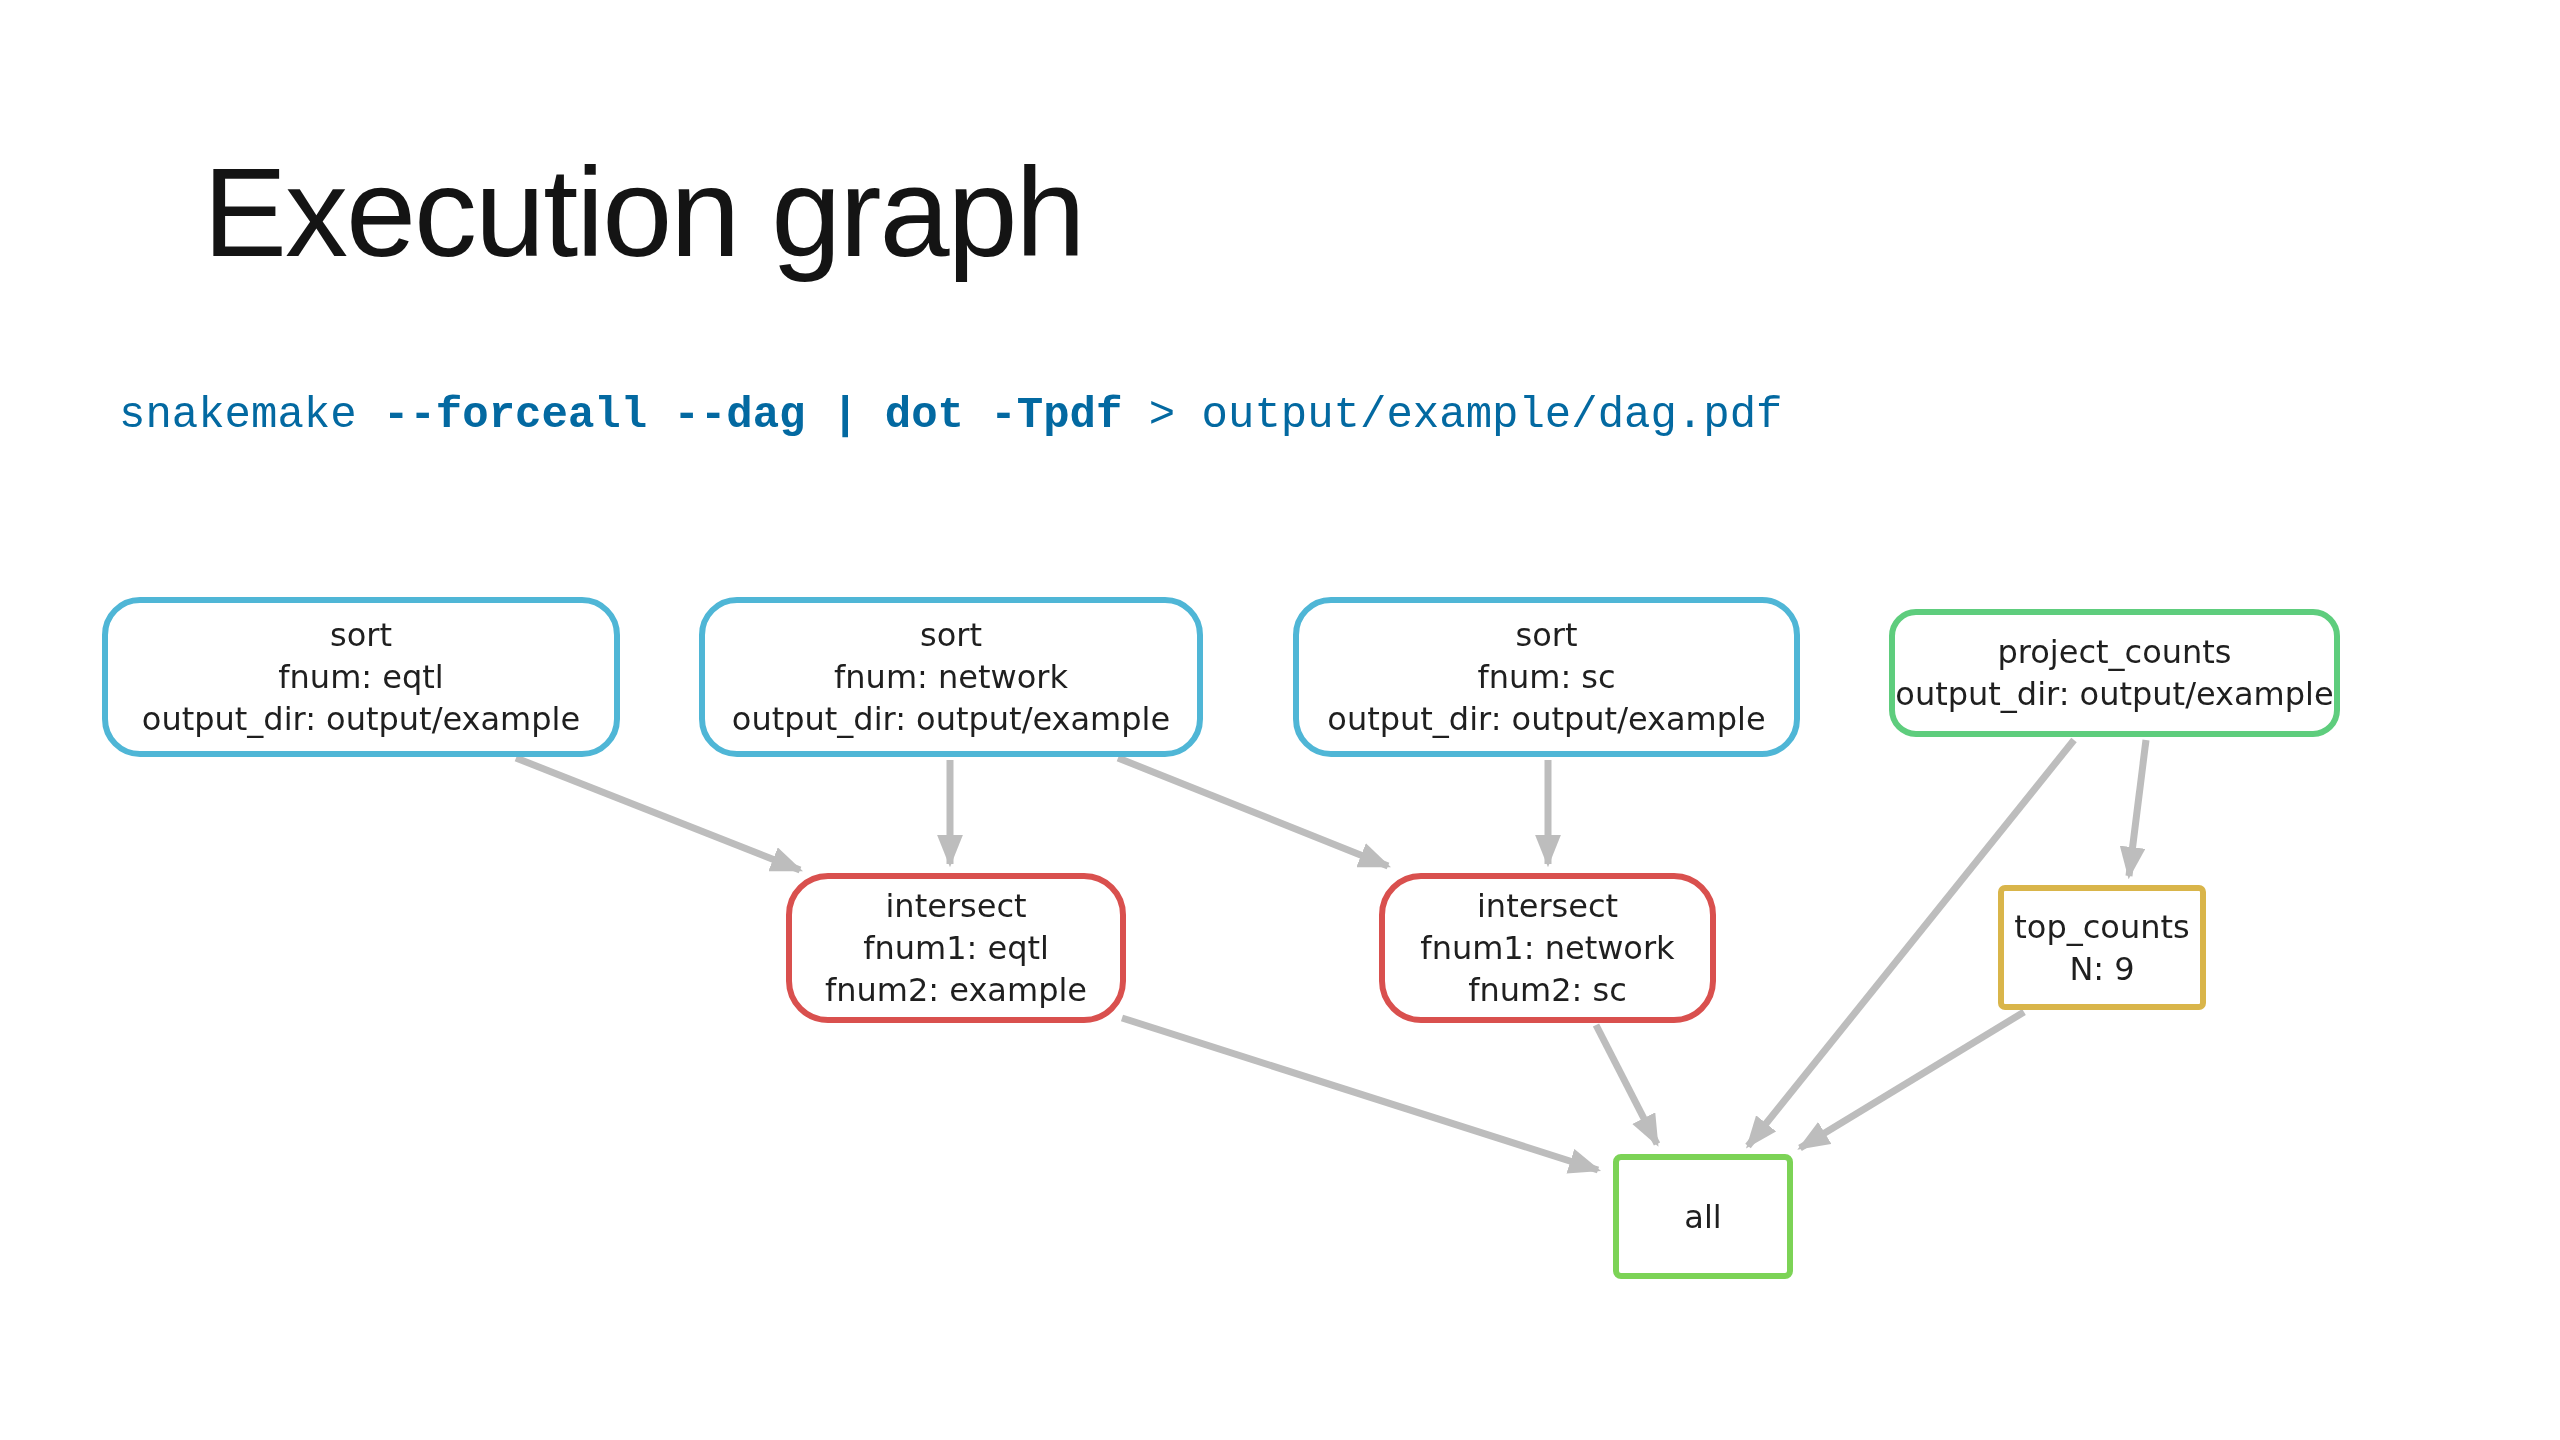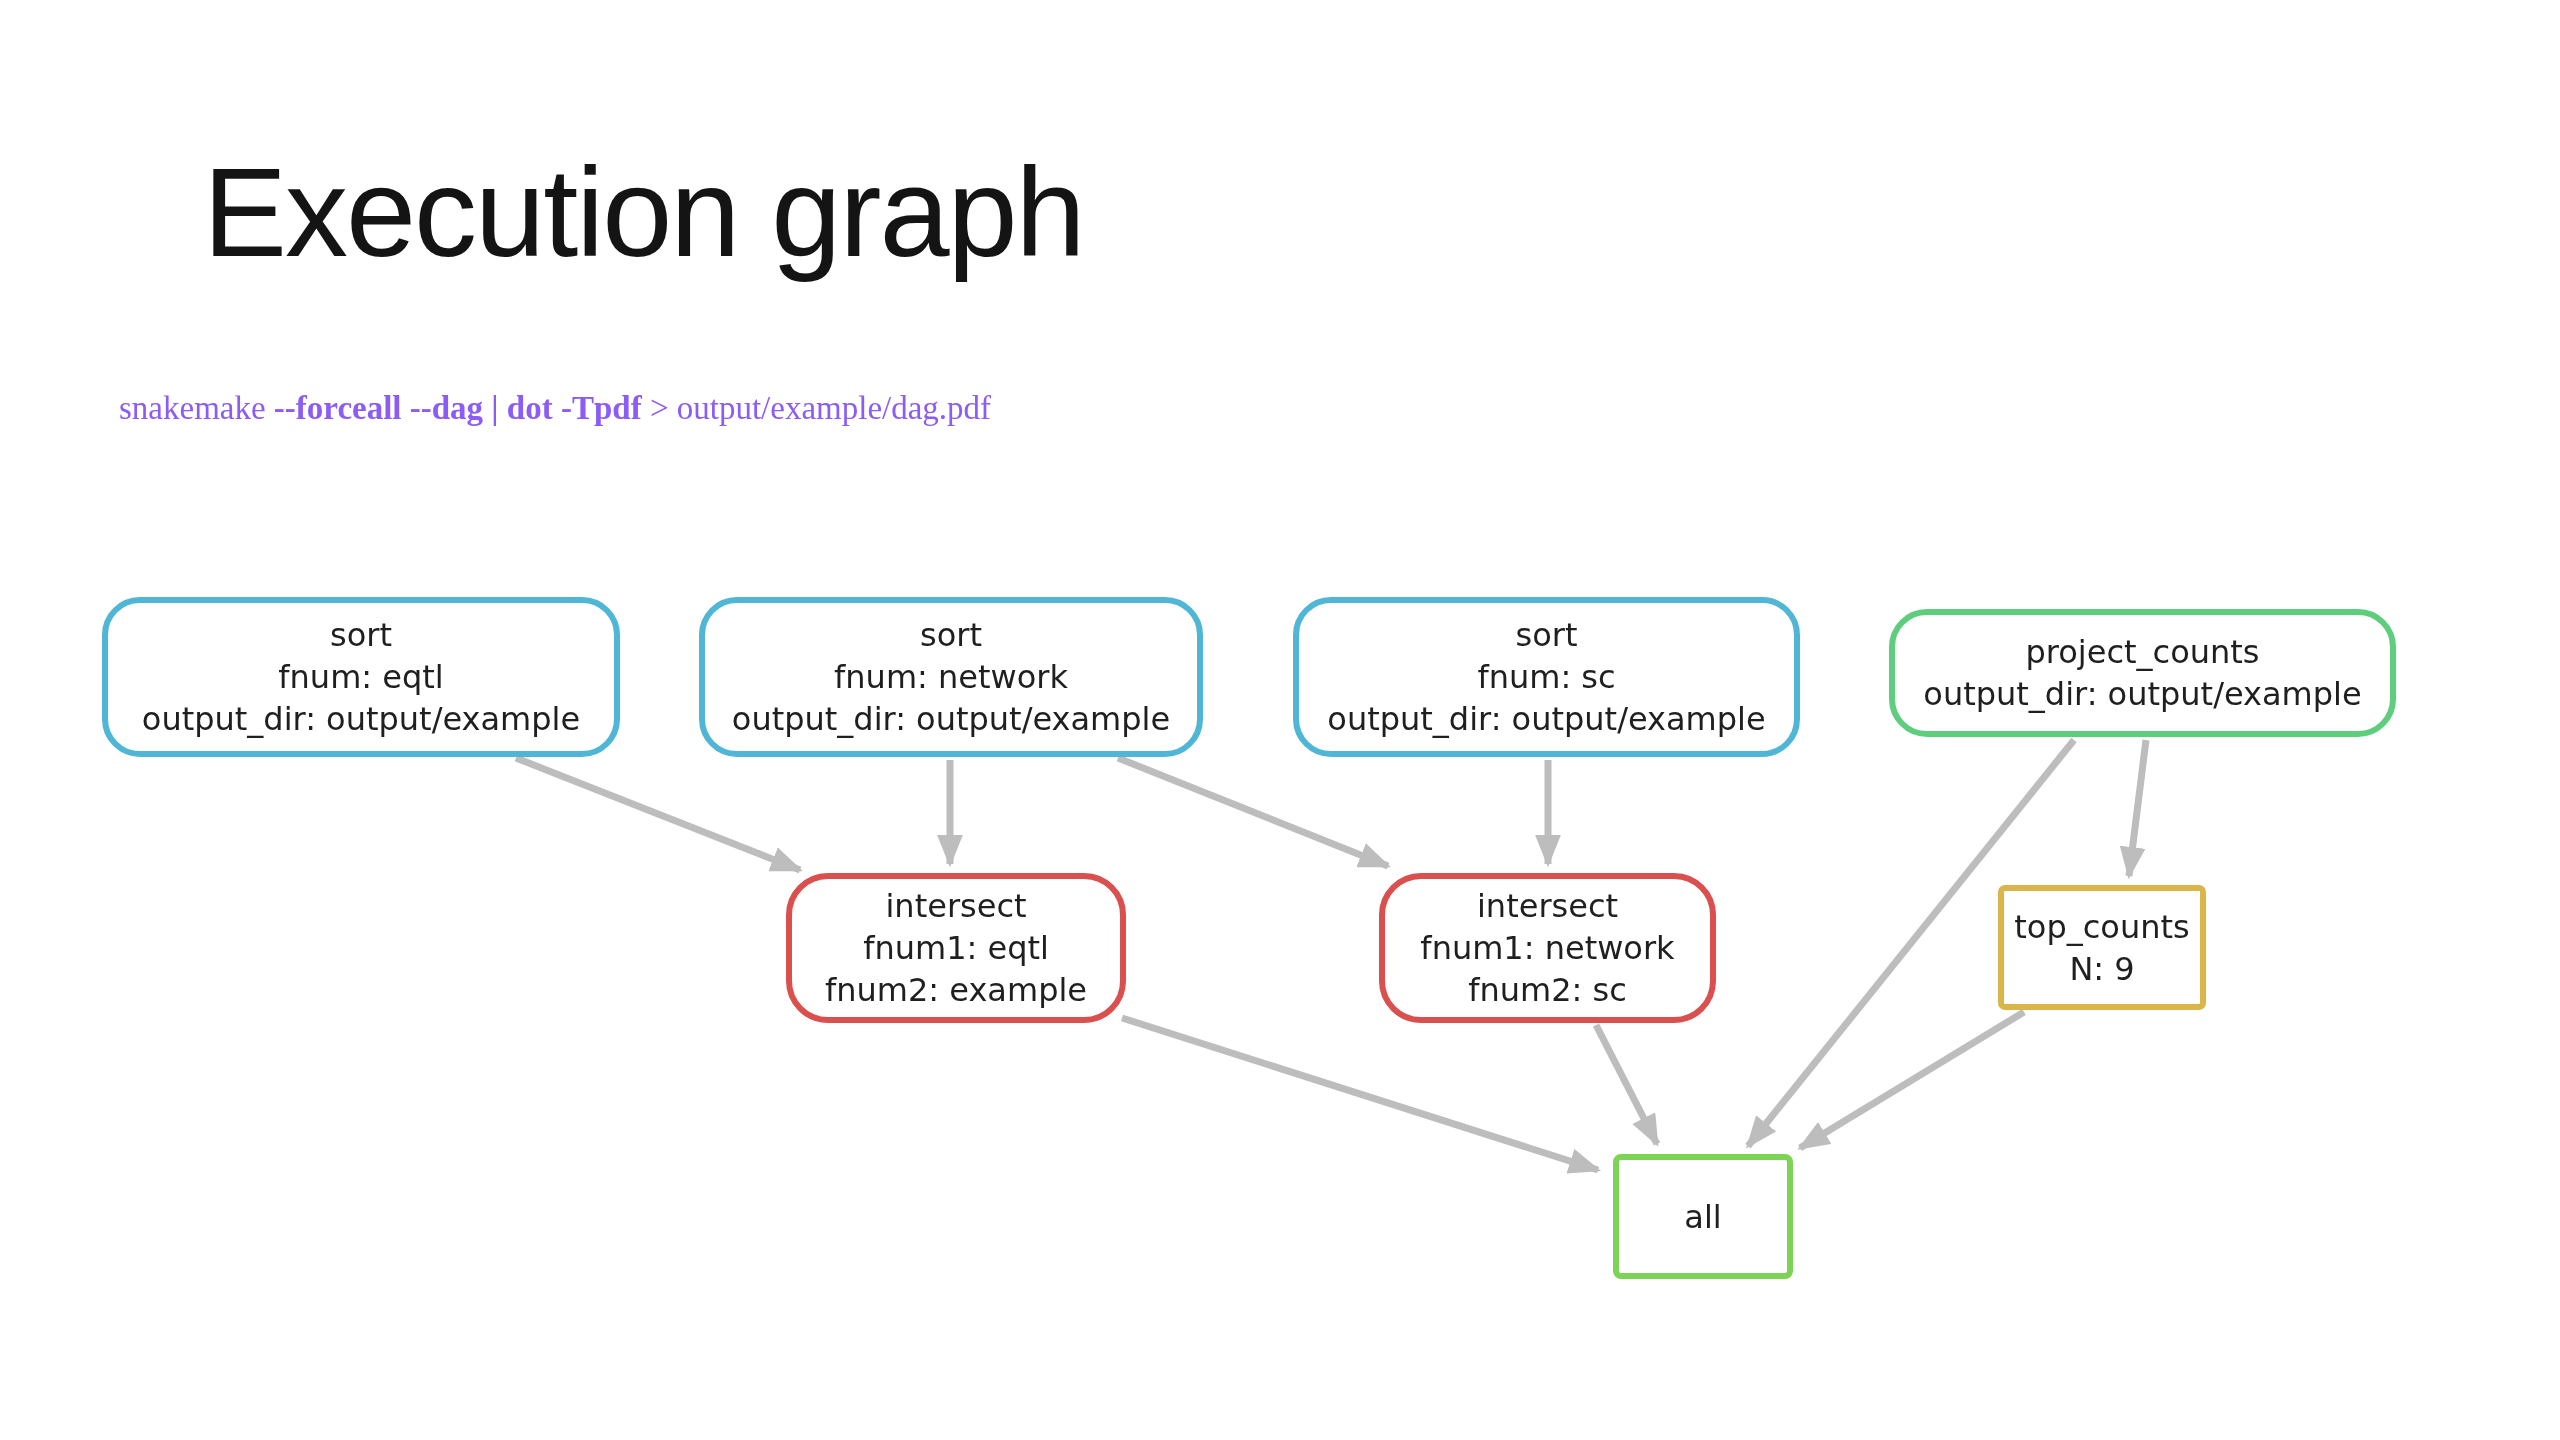--- a/index.html
+++ b/index.html
@@ -24,23 +24,23 @@
     font-weight: 300;
     letter-spacing: -2px;
     color: #141414;
     font-family: "Liberation Sans", "DejaVu Sans", sans-serif;
     white-space: nowrap;
   }
   .command-line {
     position: absolute;
     left: 119px;
     top: 390px;
-    font-family: Liberation Serif, serif;
-    font-size: 33px;
-    color: #8b5cf6;
+    font-family: Liberation Mono, monospace;
+    font-size: 44px;
+    color: #0369a1;
     white-space: pre;
   }
   .command-line .bold { font-weight: 700; }
 
   
   .dag-edges {
     position: absolute;
     left: 0; top: 0;
     width: 2560px;
     height: 1440px;
@@ -59,21 +59,21 @@
     text-align: center;
     font-size: 32px;
     line-height: 42px;
     color: #1f1f1f;
     box-sizing: border-box;
     white-space: nowrap;
   }
   .n-sort-eqtl      { left: 102px;  top: 597px;  width: 518px; height: 160px; }
   .n-sort-network   { left: 699px;  top: 597px;  width: 504px; height: 160px; }
   .n-sort-sc        { left: 1293px; top: 597px;  width: 507px; height: 160px; }
-  .n-project-counts { left: 1889px; top: 609px;  width: 507px; height: 128px; }
+  .n-project-counts { left: 1889px; top: 609px;  width: 451px; height: 128px; border-radius: 27px; }
   .n-intersect-1    { left: 786px;  top: 873px;  width: 340px; height: 150px; border-radius: 42px; }
   .n-intersect-2    { left: 1379px; top: 873px;  width: 337px; height: 150px; border-radius: 42px; }
   .n-top-counts     { left: 1998px; top: 885px;  width: 208px; height: 125px; border-radius: 7px; }
   .n-all            { left: 1613px; top: 1154px; width: 180px; height: 125px; border-radius: 8px; }
 </style>
 </head>
 <body>
 
 <div class="slide">
 

